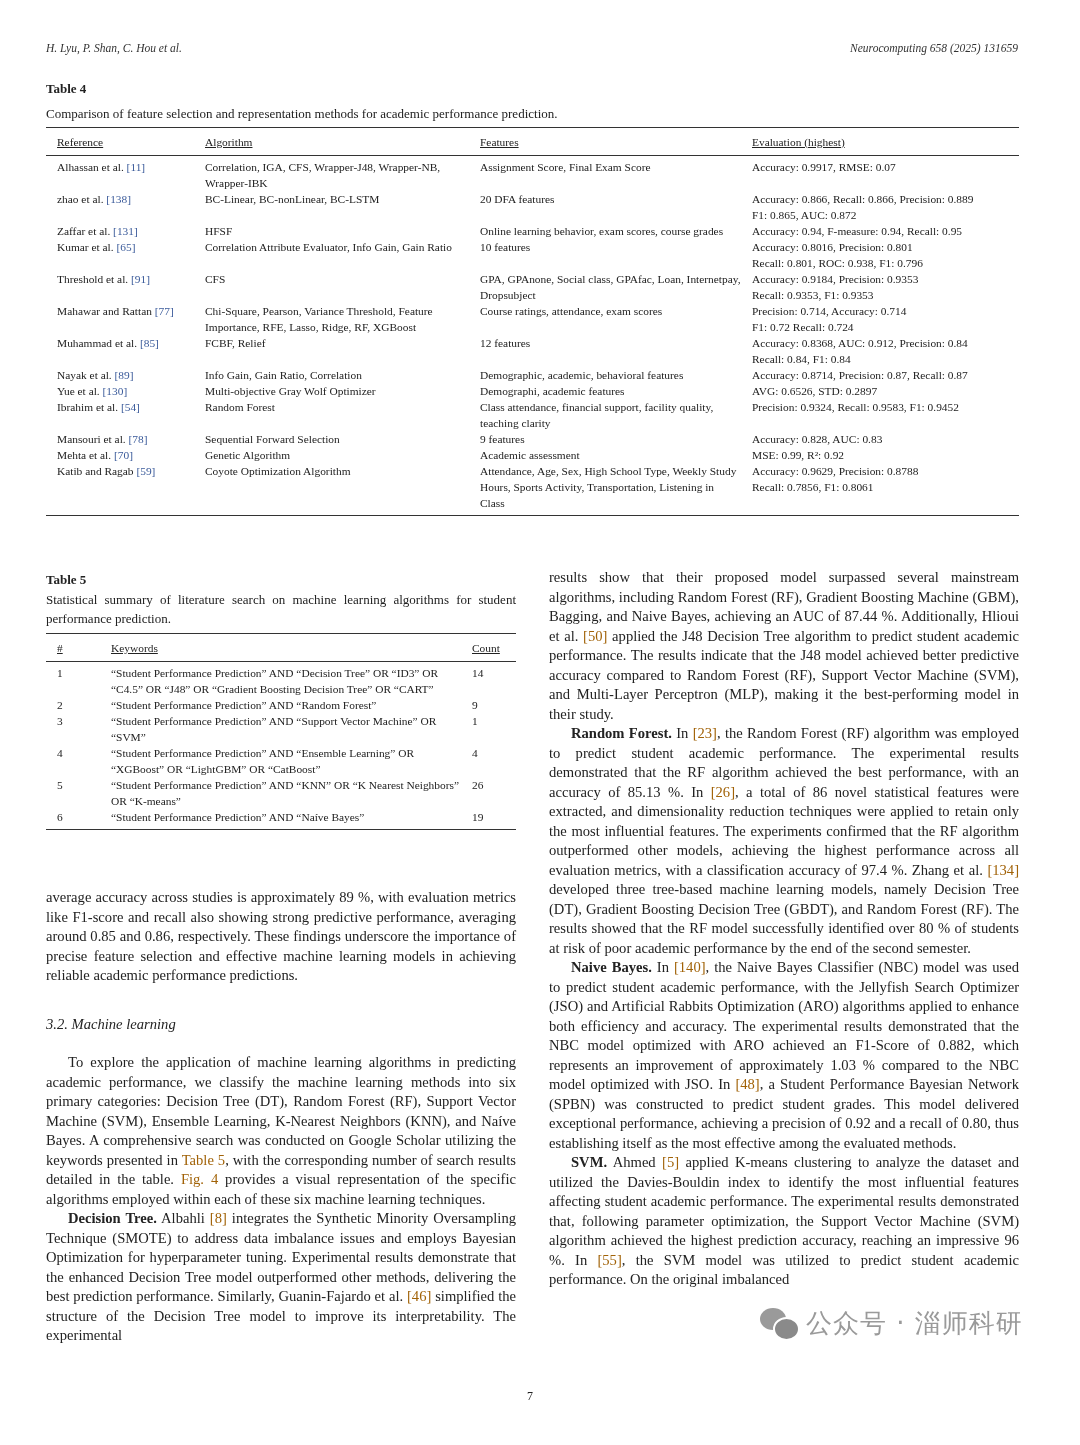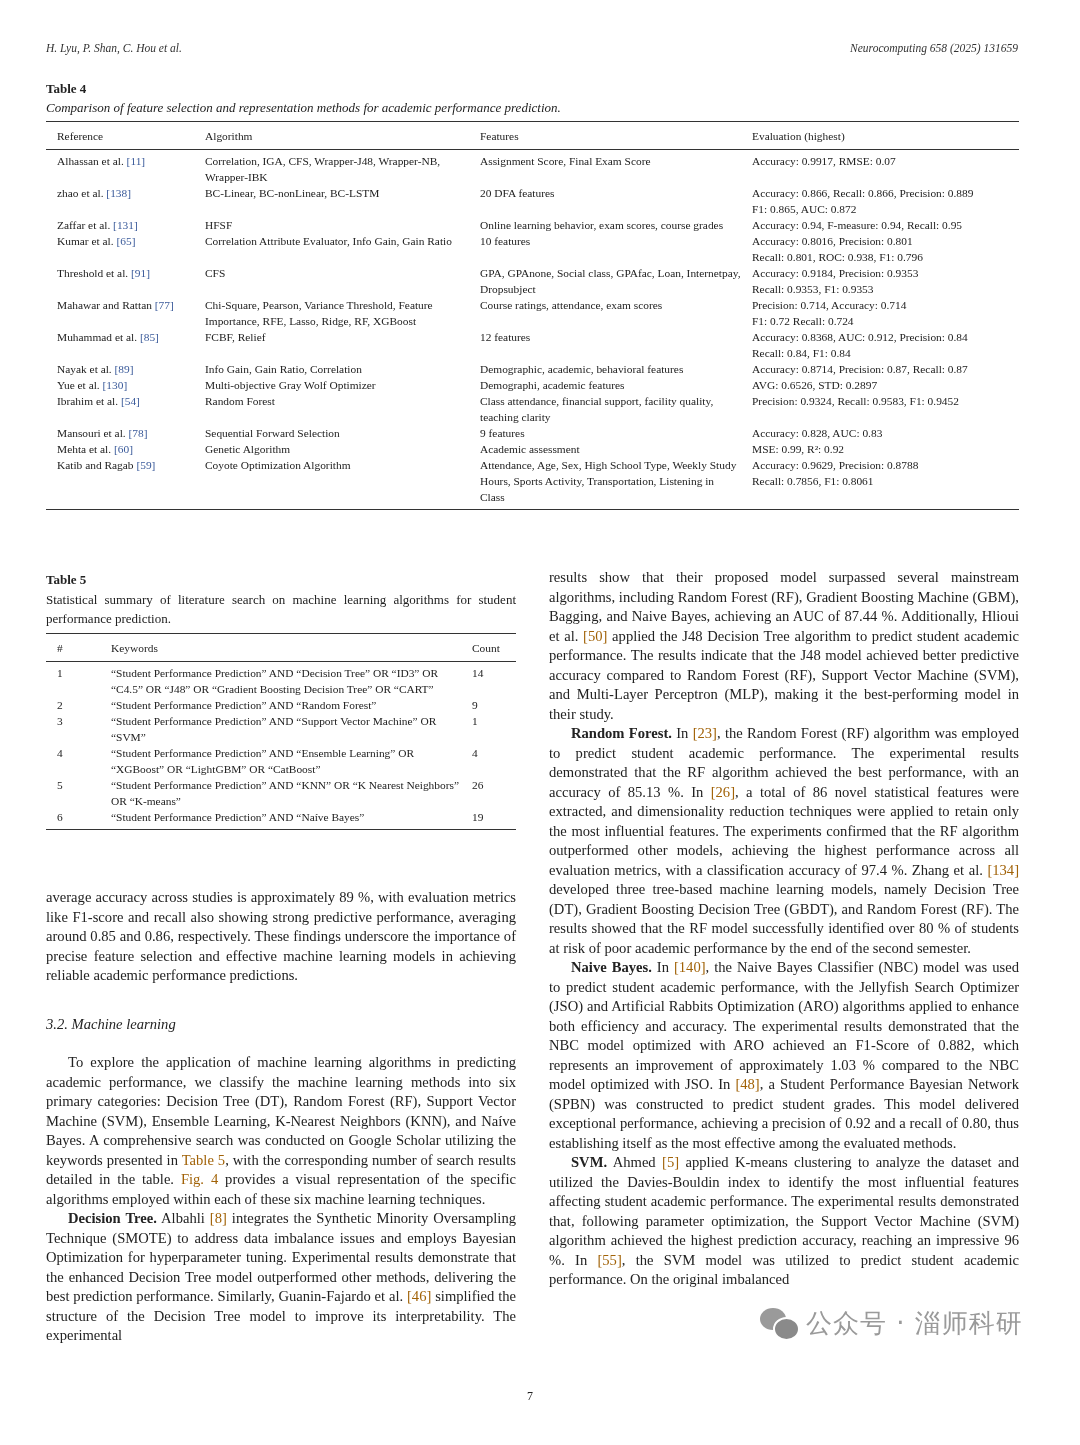--- a/index.html
+++ b/index.html
@@ -9,24 +9,24 @@
     color: #222;
   }
   .running-head {
     position: absolute; top: 42px; left: 46px; right: 62px;
     display: flex; justify-content: space-between;
     font-style: italic; font-size: 11.5px; color: #333;
   }
   .tbl-label { font-weight: bold; font-size: 13px; color: #222; }
   .tbl-caption { font-size: 13px; color: #222; }
   .t4-wrap { position: absolute; top: 81px; left: 46px; width: 973px; }
-  .t4-wrap .tbl-caption { margin-top: 3px; font-style: italic; }
+  .t4-wrap .tbl-caption { margin-top: 9px; }
   table { border-collapse: collapse; width: 100%; font-size: 11.4px; line-height: 16px; color: #222; }
   table.t4 { margin-top: 5px; border-top: 1.6px solid #333; border-bottom: 1.6px solid #333; }
-  table thead th { font-weight: normal; text-align: left; padding: 6px 0 5px 11px; border-bottom: 1.2px solid #333; }
+  table thead th { font-weight: normal; text-align: left; padding: 6px 0 5px 11px; border-bottom: 1.2px solid #333; text-decoration: underline; }
   table tbody td { vertical-align: top; padding: 0 0 0 11px; }
   table tbody tr:first-child td { padding-top: 3px; }
   table tbody tr:last-child td { padding-bottom: 4px; }
   .t4 col.c1 { width: 148px; } .t4 col.c2 { width: 275px; } .t4 col.c3 { width: 272px; }
   .cite { color: #3a5a9a; }
 
   .t5-wrap { position: absolute; top: 572px; left: 46px; width: 470px; }
   .t5-wrap .tbl-caption { text-align: justify; text-align-last: left; line-height: 19px; margin-top: 2px; }
   table.t5 { margin-top: 5px; border-top: 1.6px solid #333; border-bottom: 1.6px solid #333; }
   .t5 col.c1 { width: 54px; } .t5 col.c2 { width: 361px; }
@@ -161,21 +161,21 @@
         </tr>
         <tr>
           <td><span>Mansouri et al.</span> <span class="cite">[78]</span></td>
           <td>Sequential Forward Selection</td>
           <td>9 features</td>
           <td>
             <div>Accuracy: 0.828, AUC: 0.83</div>
           </td>
         </tr>
         <tr>
-          <td><span>Mehta et al.</span> <span class="cite">[60]</span></td>
+          <td><span>Mehta et al.</span> <span class="cite">[70]</span></td>
           <td>Genetic Algorithm</td>
           <td>Academic assessment</td>
           <td>
             <div>MSE: 0.99, R²: 0.92</div>
           </td>
         </tr>
         <tr>
           <td><span>Katib and Ragab</span> <span class="cite">[59]</span></td>
           <td>Coyote Optimization Algorithm</td>
           <td>Attendance, Age, Sex, High School Type, Weekly Study Hours, Sports Activity, Transportation, Listening in Class</td>

